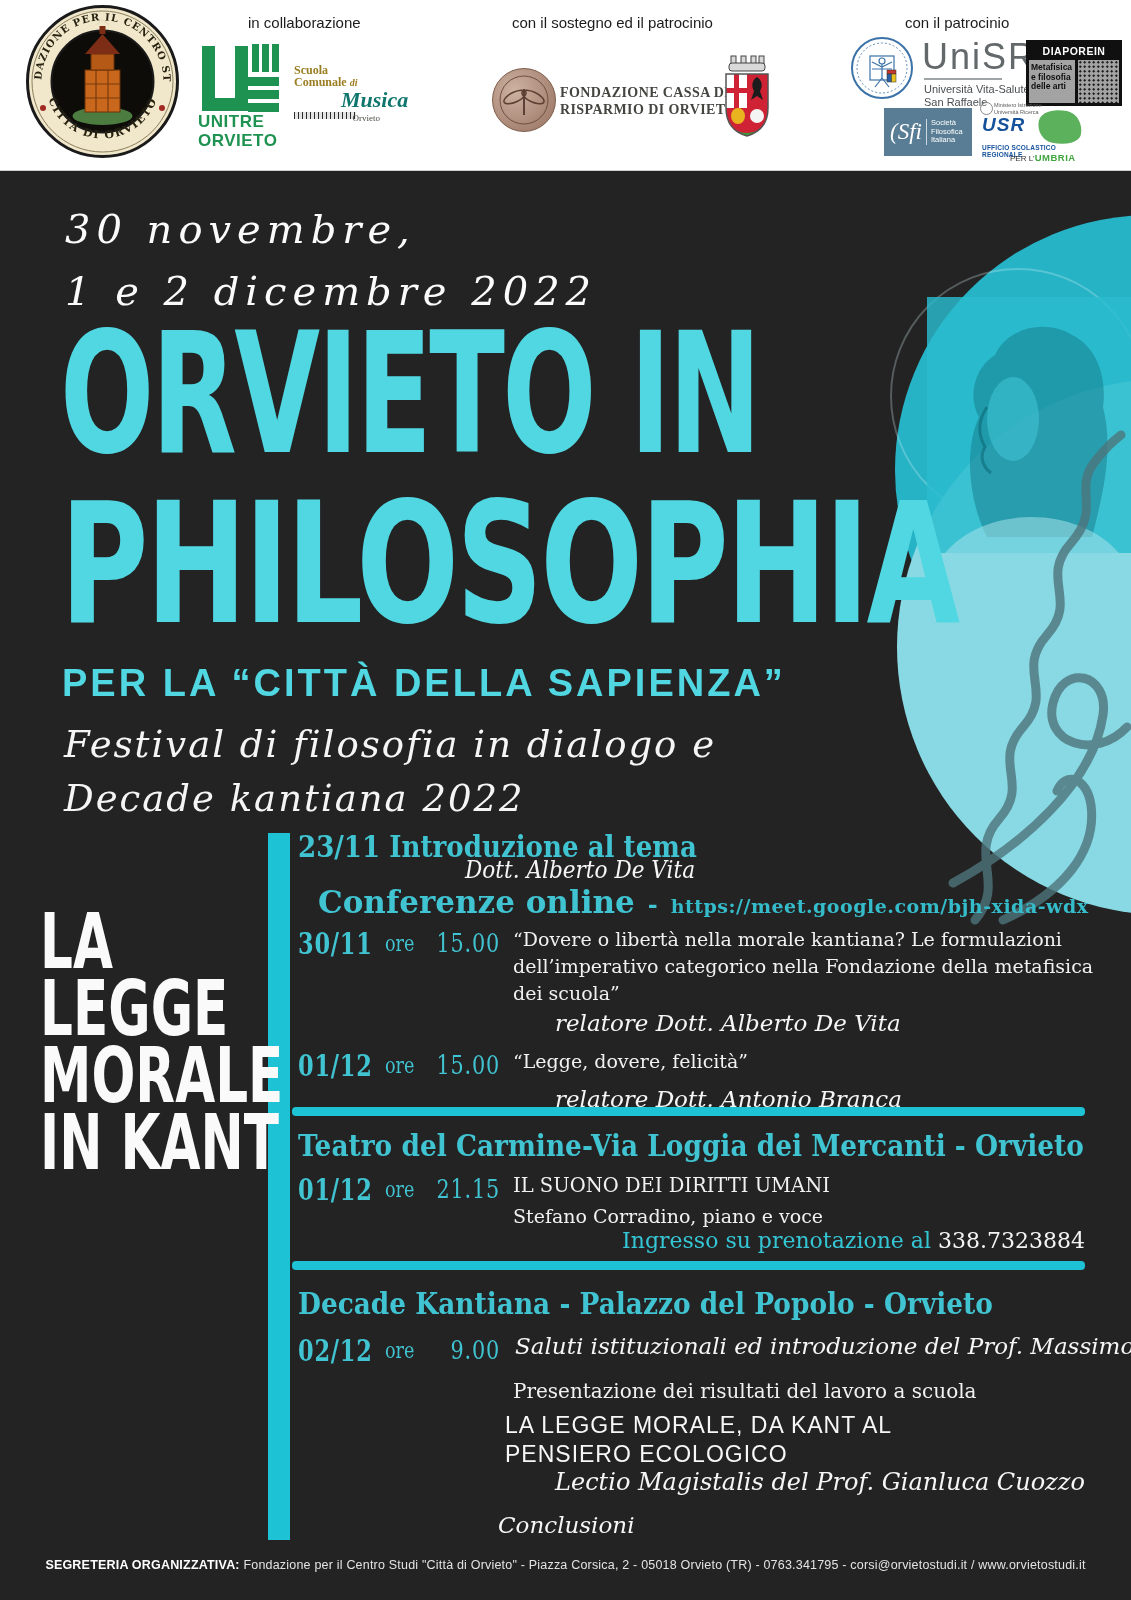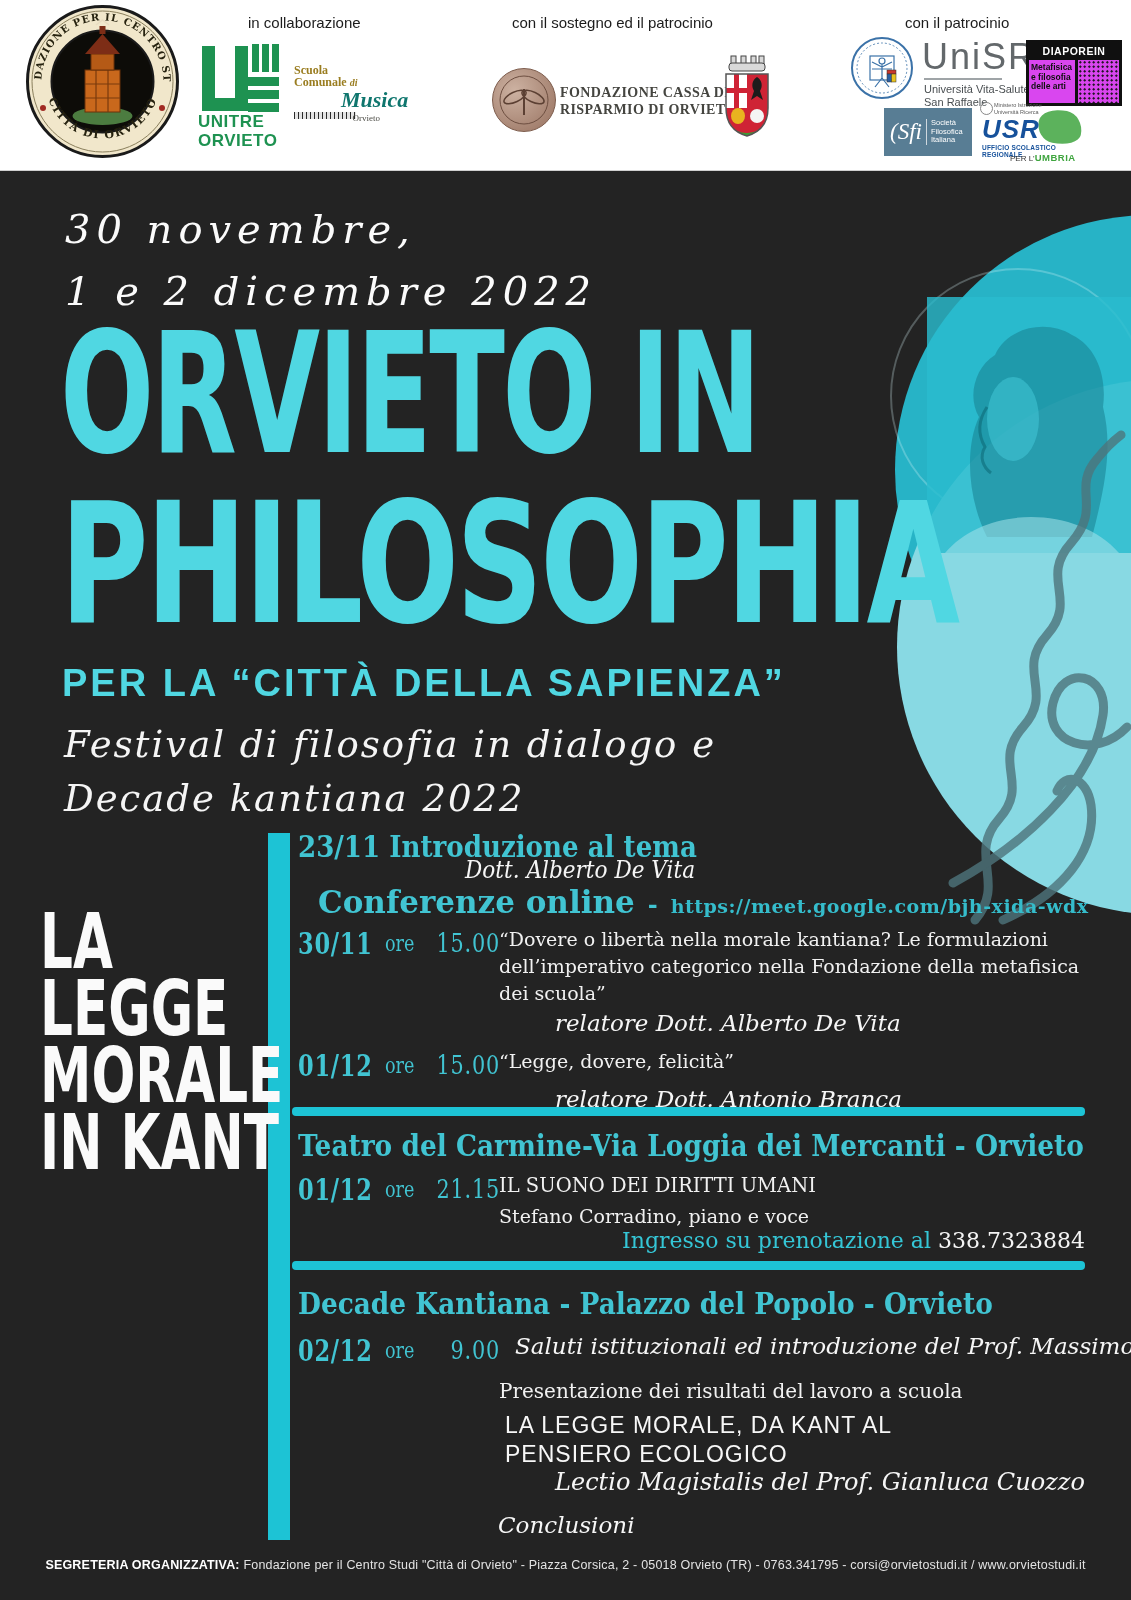--- a/index.html
+++ b/index.html
@@ -20,37 +20,37 @@
   .musica .big{font-size:22px;font-weight:bold;font-style:italic;color:#0f766e;line-height:22px;display:block;margin-left:47px;}
   .piano{height:7px;width:62px;background:repeating-linear-gradient(90deg,#2b2b2b 0 1px,#e4e4e4 1px 4px);margin-top:1px;}
   .musica .orv{font-size:9px;color:#4b4b45;display:block;text-align:right;margin-top:-6px;}
   .medal{position:absolute;left:492px;top:68px;width:62px;height:62px;border-radius:50%;
          background:radial-gradient(circle at 35% 35%,#cdb2a2,#96705e);border:1px solid #7d5c4c;}
   .cassa{position:absolute;left:560px;top:84px;color:#454540;font-size:14px;font-weight:600;
          letter-spacing:.4px;line-height:17px;font-family:"Liberation Serif",serif;}
   .unisr-name{position:absolute;left:922px;top:36px;font-size:36px;color:#63686b;letter-spacing:2px;}
   .unisr-line{position:absolute;left:924px;top:78px;width:78px;height:2px;background:#9fa4a7;}
   .unisr-sub{position:absolute;left:924px;top:83px;font-size:11px;color:#4a4f52;line-height:13px;}
-  .diaporein{position:absolute;left:1026px;top:40px;width:90px;height:60px;border:3px solid #101010;background:#d946ef;}
+  .diaporein{position:absolute;left:1026px;top:40px;width:90px;height:60px;border:3px solid #101010;background:#a3a3a3;}
   .diap-head{height:17px;background:#101010;color:#fff;font-size:10.5px;font-weight:bold;
              text-align:center;line-height:17px;letter-spacing:.5px;}
   .diap-body{display:flex;height:43px;}
   .diap-txt{width:52%;font-size:8.5px;font-weight:bold;color:#101010;line-height:9.5px;padding:3px 0 0 2px;}
   .diap-dots{width:48%;border-left:3px solid #101010;
              background-image:radial-gradient(circle,#101010 1px,transparent 1.2px);background-size:4.5px 4.5px;}
   .sfi{position:absolute;left:884px;top:108px;width:88px;height:48px;background:#587d94;color:#fff;
        display:flex;align-items:center;padding-left:6px;box-sizing:border-box;}
   .sfi-name{font-family:"Liberation Serif",serif;font-style:italic;font-size:23px;}
   .sfi-sub{font-size:7.5px;line-height:8.5px;margin-left:4px;border-left:1px solid #cfd8de;padding-left:4px;}
   .usr{position:absolute;left:980px;top:102px;width:118px;height:60px;}
   .usr-min{font-size:5.5px;color:#5a5a5a;line-height:6.5px;margin-left:14px;}
   .usr-seal{position:absolute;left:0;top:0;width:11px;height:11px;border-radius:50%;border:1px solid #888;}
   .usr-map{position:absolute;left:58px;top:8px;width:44px;height:34px;background:#3fa53f;opacity:.85;
            border-radius:58% 42% 60% 40%/45% 60% 40% 55%;transform:rotate(12deg);}
-  .usr-name{position:absolute;left:2px;top:12px;font-size:26px;font-weight:bold;font-style:italic;color:#16519b;letter-spacing:1px;}
+  .usr-name{position:absolute;left:2px;top:12px;font-size:19px;font-weight:bold;font-style:italic;color:#16519b;letter-spacing:1px;}
   .usr-s1{position:absolute;left:2px;top:42px;font-size:6.5px;font-weight:bold;color:#16519b;letter-spacing:.2px;}
   .usr-s2{position:absolute;left:30px;top:50px;font-size:8px;color:#333;}
   .usr-s2 b{color:#3fa53f;font-size:9.5px;letter-spacing:.5px;}
   
   .circle-dark{position:absolute;left:895px;top:215px;width:510px;height:510px;border-radius:50%;background:#27b3c6;z-index:1;}
   .circle-ring{position:absolute;left:890px;top:268px;width:252px;height:252px;border-radius:50%;
                border:2px solid rgba(215,246,249,.28);z-index:2;}
   .circle-light{position:absolute;left:897px;top:379px;width:536px;height:536px;border-radius:50%;background:#88d9e3;z-index:3;}
   .portrait{position:absolute;left:927px;top:297px;width:204px;height:256px;background:rgba(41,188,206,.82);z-index:4;}
   .sig{position:absolute;left:945px;top:415px;width:190px;height:520px;z-index:5;}
@@ -69,21 +69,21 @@
   .stripe{position:absolute;left:268px;top:833px;width:22px;height:707px;background:#1dc3d5;z-index:6;}
   .divider{position:absolute;left:292px;width:793px;height:9px;border-radius:4px;background:#1dc3d5;z-index:6;}
   .shead{position:absolute;left:298px;z-index:10;color:#41c4d2;font-family:"DejaVu Serif",serif;
          font-weight:bold;white-space:nowrap;transform-origin:0 0;}
   .sdate{position:absolute;left:298px;font-family:"DejaVu Serif",serif;font-weight:bold;font-size:30px;
          color:#41c4d2;transform:scaleX(.75);transform-origin:0 0;letter-spacing:1px;z-index:10;}
   .sore{position:absolute;left:385px;font-family:"DejaVu Serif",serif;font-size:22px;color:#41c4d2;
         transform:scaleX(.8);transform-origin:0 0;z-index:10;}
   .stime{position:absolute;left:400px;width:100px;text-align:right;font-family:"DejaVu Serif",serif;
          font-size:26px;color:#41c4d2;transform:scaleX(.8);transform-origin:100% 0;letter-spacing:1px;z-index:10;}
-  .body-line{position:absolute;left:499px;z-index:10;color:#f1f1f1;font-family:"DejaVu Serif",serif;
+  .body-line{position:absolute;left:513px;z-index:10;color:#f1f1f1;font-family:"DejaVu Serif",serif;
              font-size:19px;line-height:27px;white-space:nowrap;}
   .ital{position:absolute;z-index:10;color:#f6f6f6;font-family:"DejaVu Serif",serif;font-style:italic;
         font-size:22px;white-space:nowrap;}
   .link-row{position:absolute;left:298px;top:884px;z-index:10;display:flex;align-items:baseline;gap:13px;}
   .conf{color:#41c4d2;font-family:"DejaVu Serif",serif;font-weight:bold;font-size:31px;white-space:nowrap;margin-left:20px;}
   .dash{color:#41c4d2;font-family:"DejaVu Serif",serif;font-weight:bold;font-size:24px;}
   .meet-link{color:#35bccb;font-family:"DejaVu Serif",serif;font-weight:bold;font-size:19px;
              letter-spacing:.5px;text-decoration:none;white-space:nowrap;}
   .booking{position:absolute;right:46px;top:1228px;z-index:10;font-family:"DejaVu Serif",serif;font-size:22px;white-space:nowrap;}
   .booking .lbl{color:#35c6d6;}

